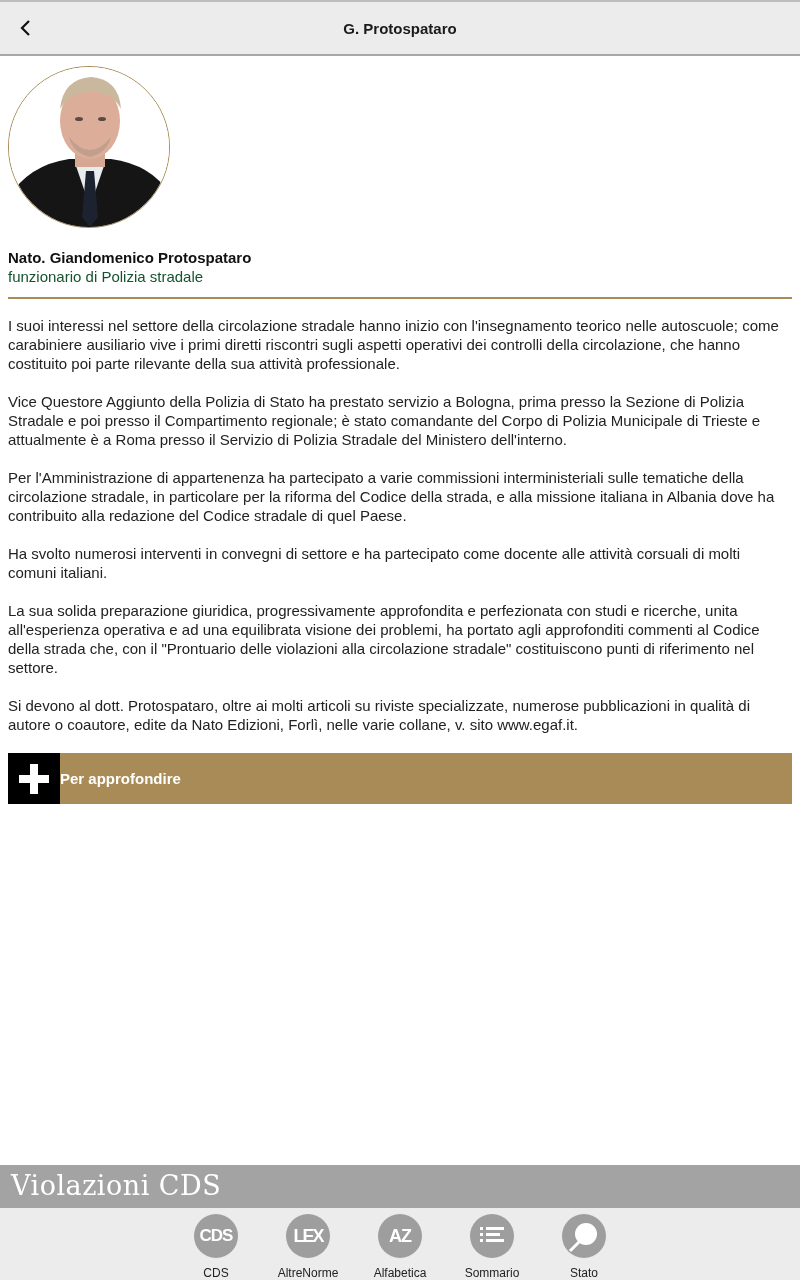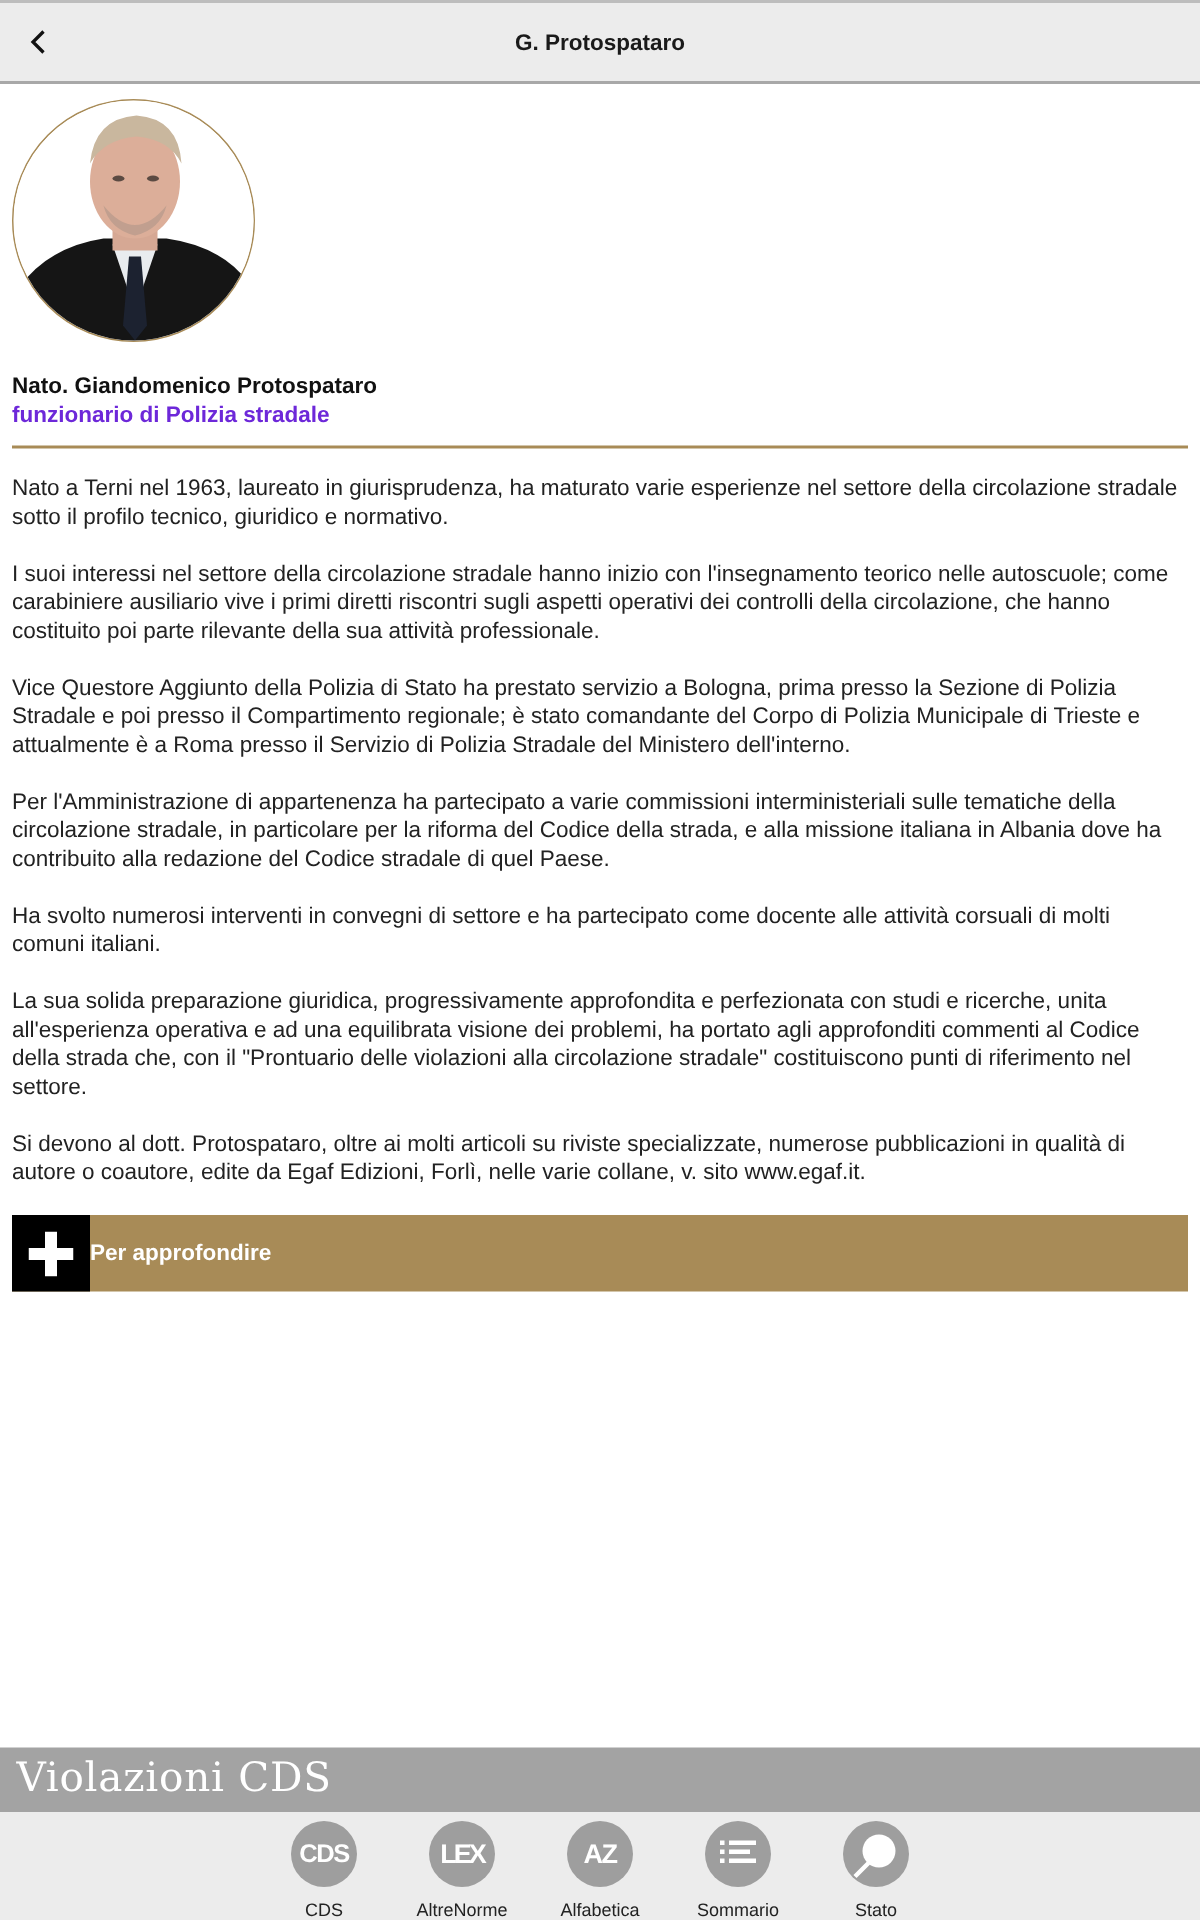--- a/index.html
+++ b/index.html
@@ -23,21 +23,21 @@
       pointer-events: none;
     }
 
     .content { position: absolute; left: 8px; top: 66px; width: 784px; }
     .avatar {
       width: 162px; height: 162px; border-radius: 50%;
       border: 1.5px solid #a88b57; overflow: hidden; background: #fff;
       position: relative;
     }
     .person-name { margin-top: 20px; font-size: 15px; font-weight: bold; color: #111; line-height: 19px; }
-    .person-role { font-size: 15px; font-weight: bold; color: #6d28d9; line-height: 19px; }
+    .person-role { font-size: 15px; font-weight: normal; color: #14532d; line-height: 19px; }
     .divider { margin-top: 11px; height: 2px; background: #a88b57; width: 784px; }
 
     .bio { margin-top: 17px; font-size: 15px; line-height: 19px; color: #222; }
     .bio p { margin-bottom: 19px; }
 
     .more-bar {
       margin-top: 0px; width: 784px; height: 51px; display: flex; cursor: pointer;
       background: #a88b57;
     }
     .more-icon-box {
@@ -108,27 +108,26 @@
       <ellipse cx="93" cy="52" rx="4" ry="2" fill="#5b4a42"></ellipse>
 
       <path d="M60,70 Q81,96 102,70 Q98,86 81,90 Q64,86 60,70 Z" fill="#b5988a" opacity="0.7"></path>
     </svg>
   </div>
   <div class="person-name">Nato. Giandomenico Protospataro</div>
   <div class="person-role">funzionario di Polizia stradale</div>
   <div class="divider"></div>
 
   <div class="bio">
-    <p>Nato a Terni nel 1963, laureato in giurisprudenza, ha maturato varie esperienze nel settore della circolazione stradale sotto il profilo tecnico, giuridico e normativo.</p>
     <p>I suoi interessi nel settore della circolazione stradale hanno inizio con l'insegnamento teorico nelle autoscuole; come carabiniere ausiliario vive i primi diretti riscontri sugli aspetti operativi dei controlli della circolazione, che hanno costituito poi parte rilevante della sua attività professionale.</p>
     <p>Vice Questore Aggiunto della Polizia di Stato ha prestato servizio a Bologna, prima presso la Sezione di Polizia Stradale e poi presso il Compartimento regionale; è stato comandante del Corpo di Polizia Municipale di Trieste e attualmente è a Roma presso il Servizio di Polizia Stradale del Ministero dell'interno.</p>
     <p>Per l'Amministrazione di appartenenza ha partecipato a varie commissioni interministeriali sulle tematiche della circolazione stradale, in particolare per la riforma del Codice della strada, e alla missione italiana in Albania dove ha contribuito alla redazione del Codice stradale di quel Paese.</p>
     <p>Ha svolto numerosi interventi in convegni di settore e ha partecipato come docente alle attività corsuali di molti comuni italiani.</p>
     <p>La sua solida preparazione giuridica, progressivamente approfondita e perfezionata con studi e ricerche, unita all'esperienza operativa e ad una equilibrata visione dei problemi, ha portato agli approfonditi commenti al Codice della strada che, con il "Prontuario delle violazioni alla circolazione stradale" costituiscono punti di riferimento nel settore.</p>
-    <p>Si devono al dott. Protospataro, oltre ai molti articoli su riviste specializzate, numerose pubblicazioni in qualità di autore o coautore, edite da Egaf Edizioni, Forlì, nelle varie collane, v. sito www.egaf.it.</p>
+    <p>Si devono al dott. Protospataro, oltre ai molti articoli su riviste specializzate, numerose pubblicazioni in qualità di autore o coautore, edite da Nato Edizioni, Forlì, nelle varie collane, v. sito www.egaf.it.</p>
   </div>
 
   <div class="more-bar">
     <div class="more-icon-box">
       <svg width="30" height="30" viewBox="0 0 30 30">
         <rect x="11" y="0" width="8" height="30" fill="#fff"></rect>
         <rect x="0" y="11" width="30" height="8" fill="#fff"></rect>
       </svg>
     </div>
     <div class="more-label">Per approfondire</div>

